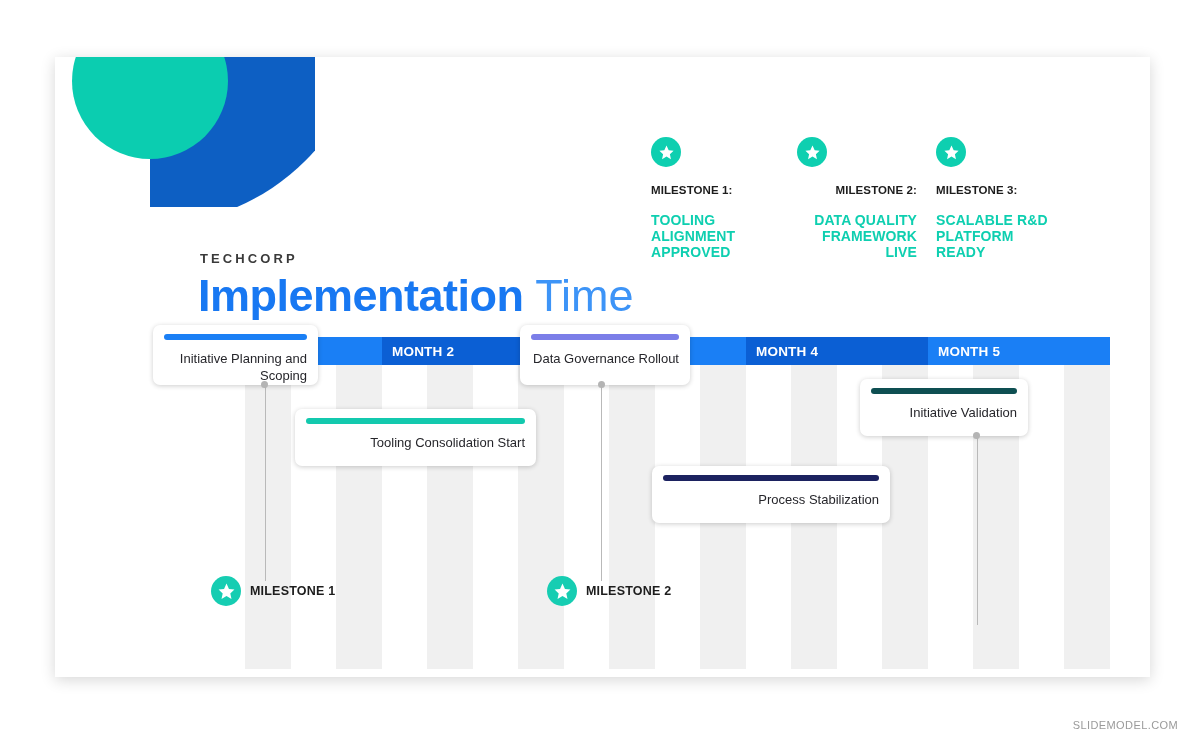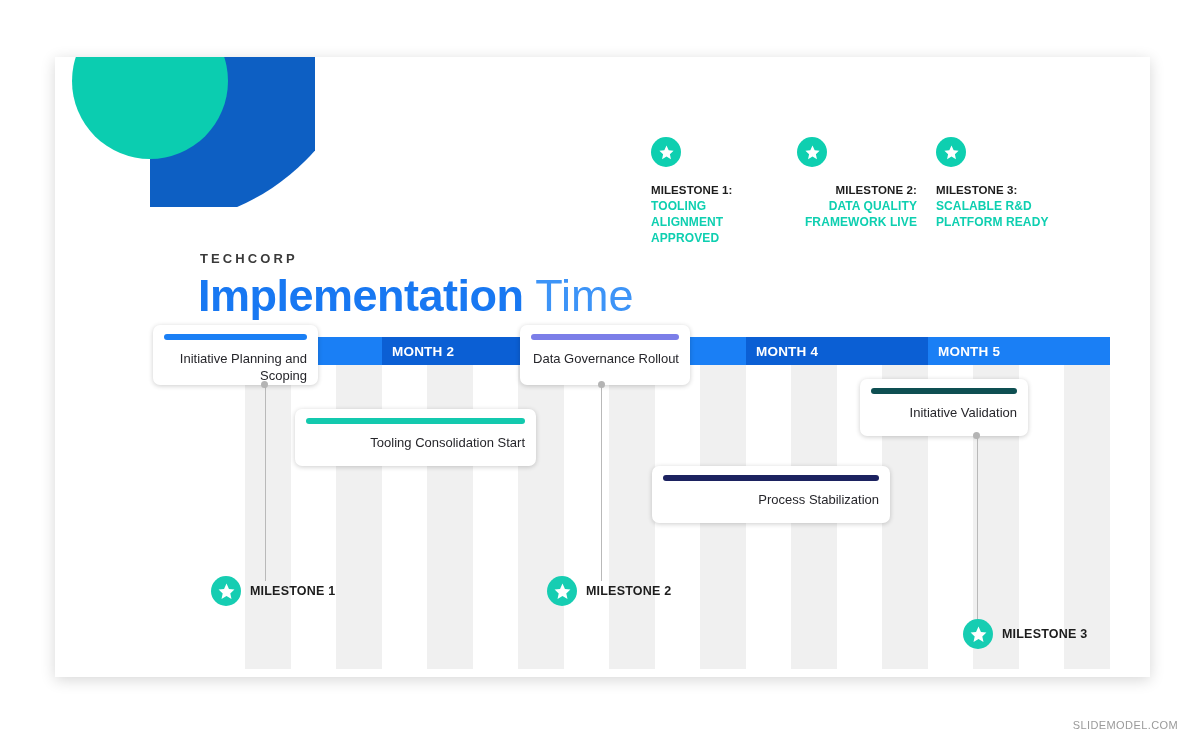--- a/index.html
+++ b/index.html
@@ -55,21 +55,21 @@
   .ms-top{position:absolute;width:120px;}
   .ms-top .badge{
     width:30px;height:30px;border-radius:50%;background:#0ecfb0;
     display:flex;align-items:center;justify-content:center;
   }
   .ms-top .badge svg{width:17px;height:17px;display:block;}
   .ms-top .hd{
     margin-top:17px;font-size:11.5px;font-weight:700;color:#1d1d1d;letter-spacing:.1px;
   }
   .ms-top .sub{
-    margin-top:2px;font-size:12px;font-weight:700;color:#0ecfb0;line-height:16px;letter-spacing:.1px;
+    margin-top:16px;font-size:14px;font-weight:700;color:#0ecfb0;line-height:16px;letter-spacing:.1px;
   }
 
   
   .months{
     position:absolute;left:145px;top:280px;
     width:910px;height:28px;display:flex;
   }
   .month{
     flex:1;display:flex;align-items:center;
     color:#ffffff;font-size:13.5px;font-weight:700;letter-spacing:.2px;
@@ -227,25 +227,17 @@
 
     <div class="ms-bot" style="left:492px;top:471px;">
       <div class="circ">
         <svg viewBox="0 0 24 24">
             <polygon points="12,2 15.1,8.8 22,9.6 16.8,14.4 18.3,21.5 12,17.8 5.7,21.5 7.2,14.4 2,9.6 8.9,8.8" fill="#ffffff"></polygon>
           </svg>
       </div>
       <div class="txt">MILESTONE 2</div>
     </div>
 
-    <div class="ms-bot" style="left:908px;top:514px;">
-      <div class="circ">
-        <svg viewBox="0 0 24 24">
-            <polygon points="12,2 15.1,8.8 22,9.6 16.8,14.4 18.3,21.5 12,17.8 5.7,21.5 7.2,14.4 2,9.6 8.9,8.8" fill="#ffffff"></polygon>
-          </svg>
-      </div>
-      <div class="txt">MILESTONE 3</div>
-    </div>
 
   </div>
 
   <div class="footer">SLIDEMODEL.COM</div>
 </div>
 
 </body></html>

